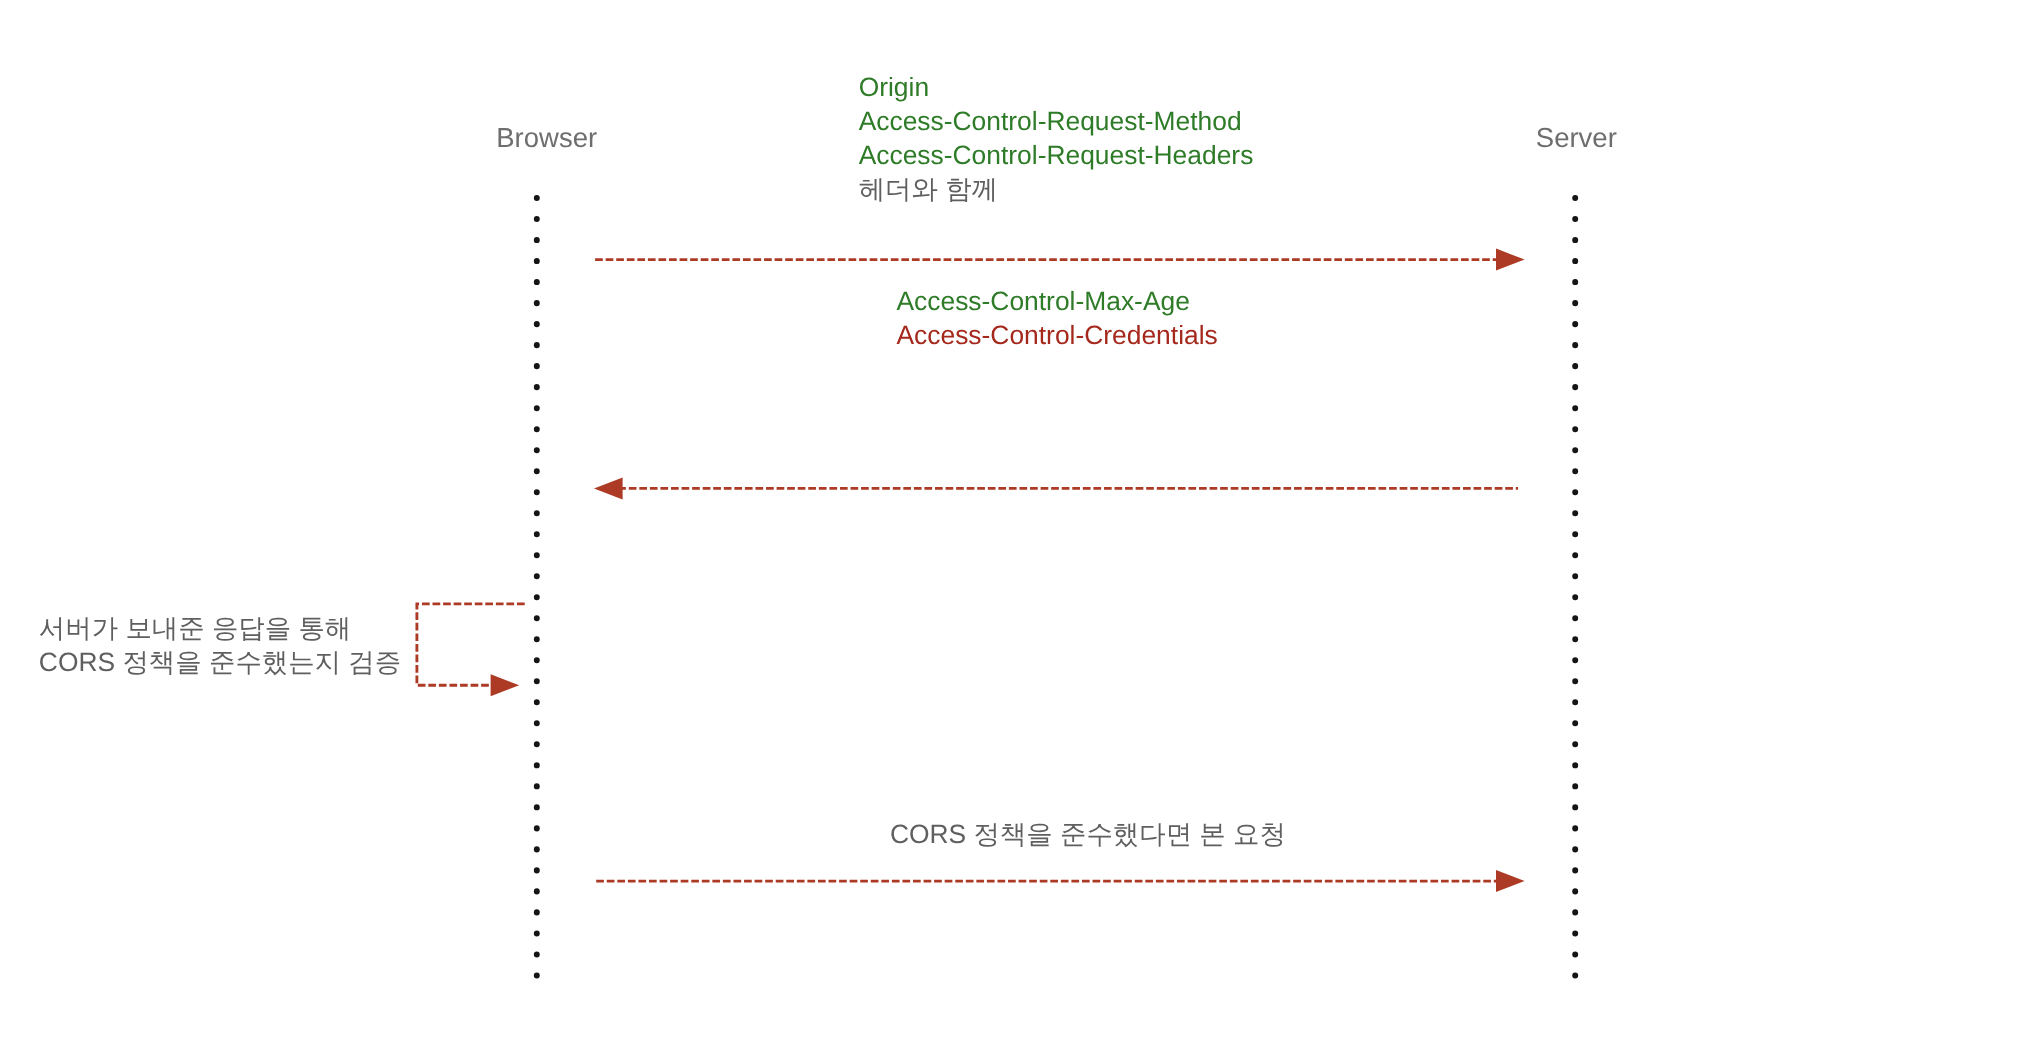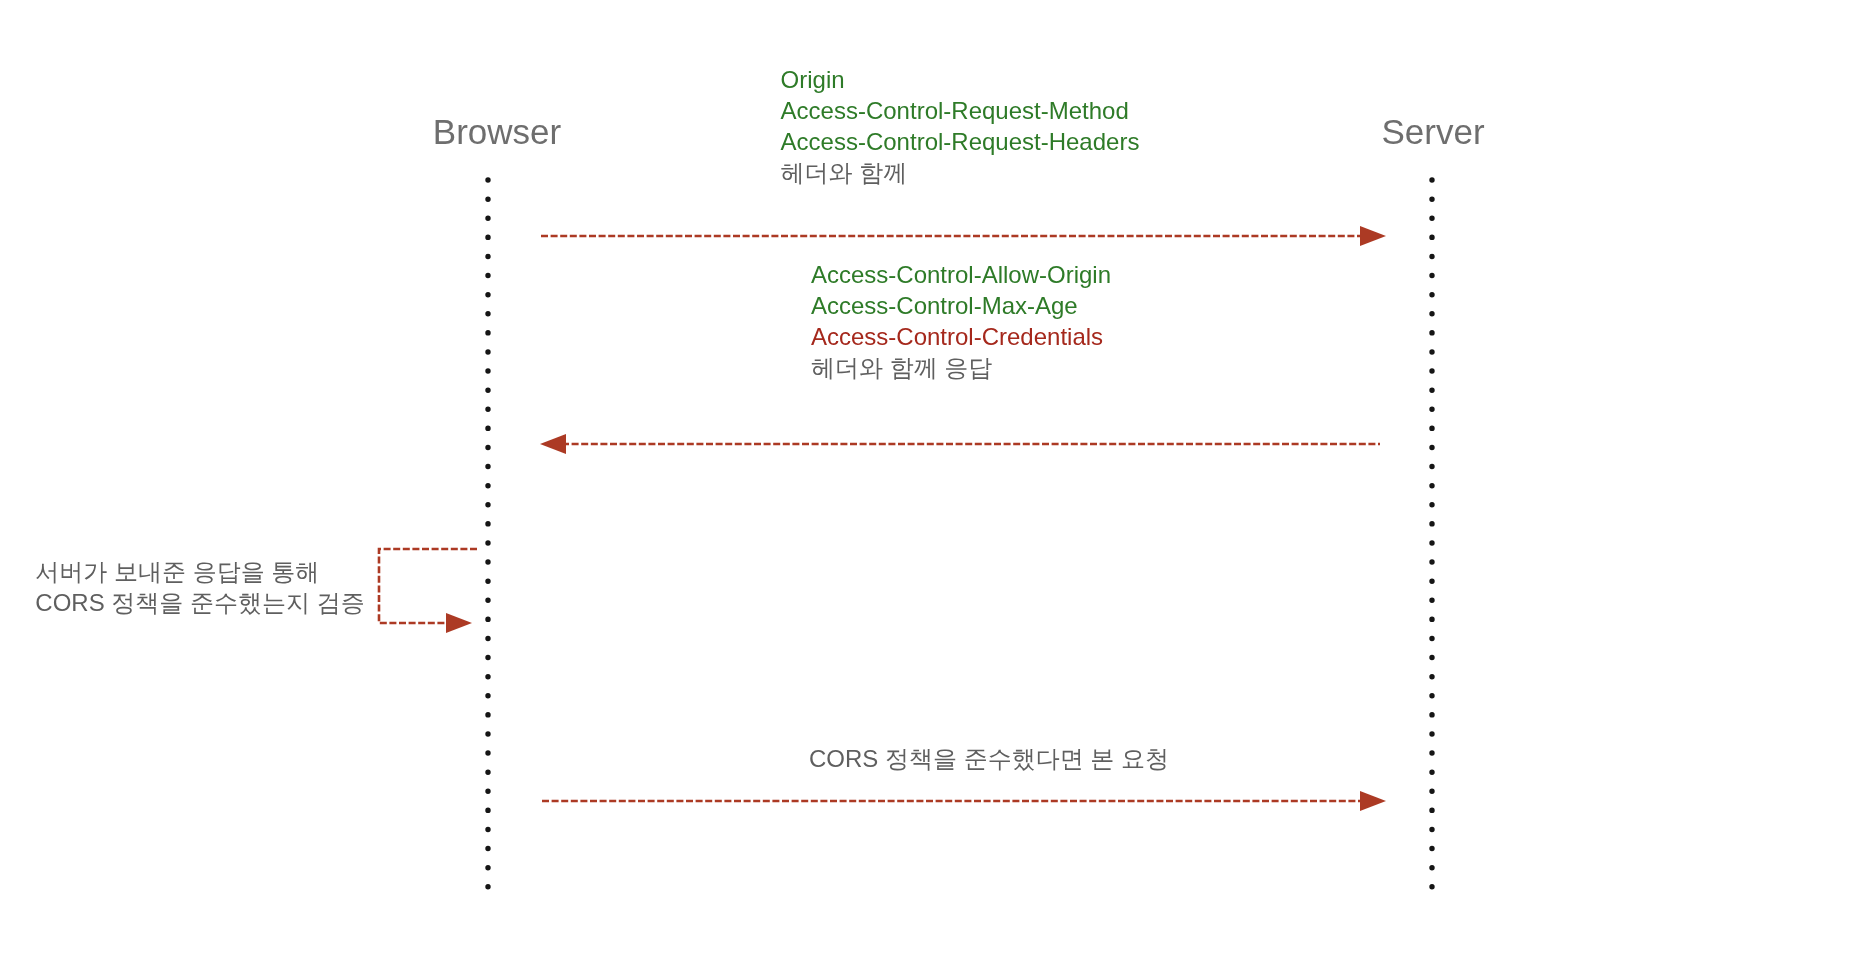--- a/index.html
+++ b/index.html
@@ -36,21 +36,21 @@
     fill: none;
   }
   .arrow-head {
     fill: var(--arrow, #ac3a24);
     stroke: none;
   }
   .actor {
     position: absolute;
     top: 112px;
     transform: translateX(-50%);
-    font-size: 35px;
+    font-size: 25px;
     color: var(--label_gray, #6e6e6e);
     white-space: nowrap;
   }
   .msg-text {
     position: absolute;
     transform: translateX(-50%);
     text-align: left;
     font-size: 24px;
     line-height: 31px;
     white-space: nowrap;
@@ -97,24 +97,22 @@
   <div class="actor" style="left:1433px">Server</div>
 
   <div class="msg-text" style="left:960px; top:64px">
     <div class="green">Origin</div>
     <div class="green">Access-Control-Request-Method</div>
     <div class="green">Access-Control-Request-Headers</div>
     <div class="gray">헤더와 함께</div>
   </div>
 
   <div class="msg-text" style="left:961px; top:259px">
-    <div class="green">Access-Control-Allow-Origin</div>
     <div class="green">Access-Control-Max-Age</div>
     <div class="red-bold">Access-Control-Credentials</div>
-    <div class="gray">헤더와 함께 응답</div>
   </div>
 
   <div class="msg-text" style="left:200px; top:556px">
     <div class="gray">서버가 보내준 응답을 통해</div>
     <div class="gray">CORS 정책을 준수했는지 검증</div>
   </div>
 
   <div class="msg-text" style="left:989px; top:743px">
     <div class="gray">CORS 정책을 준수했다면 본 요청</div>
   </div>

